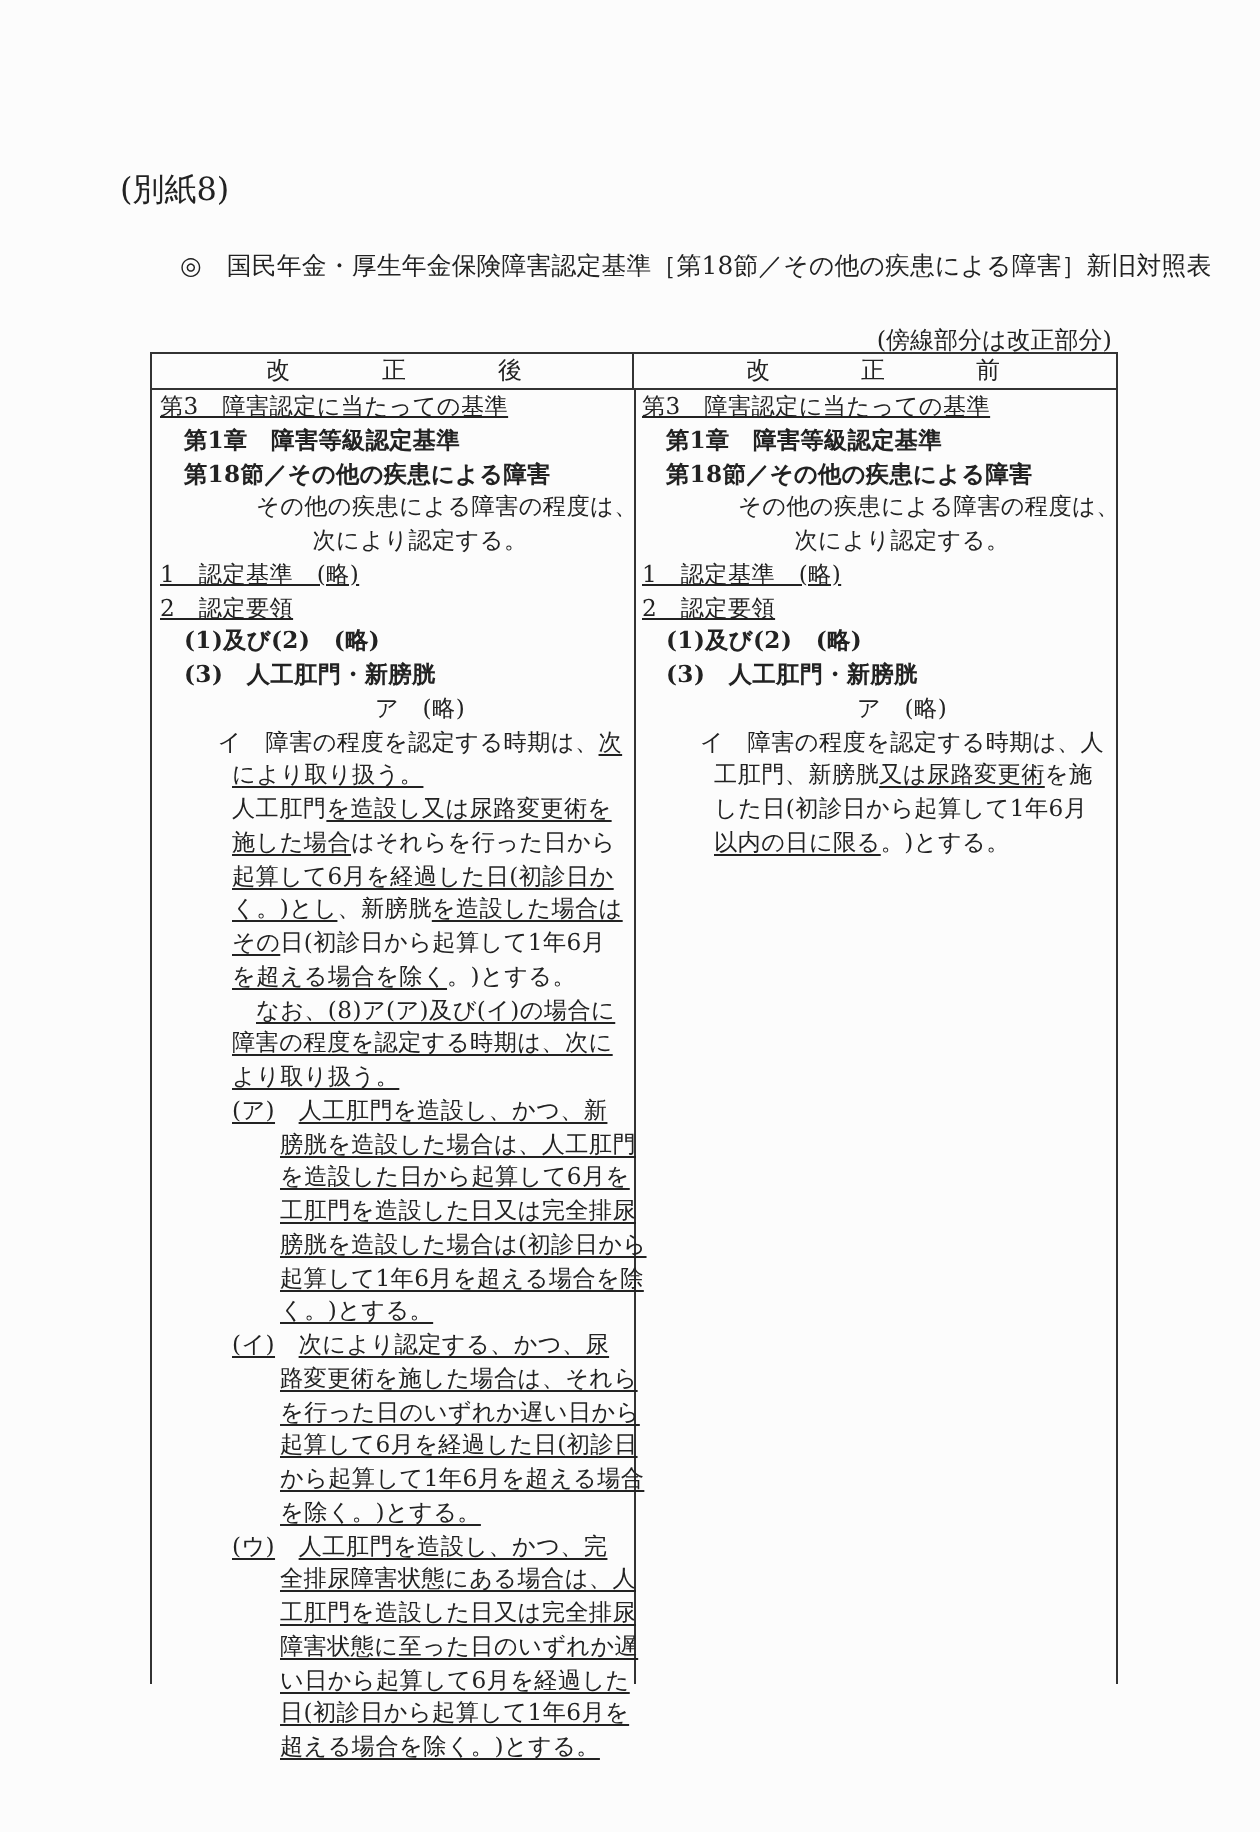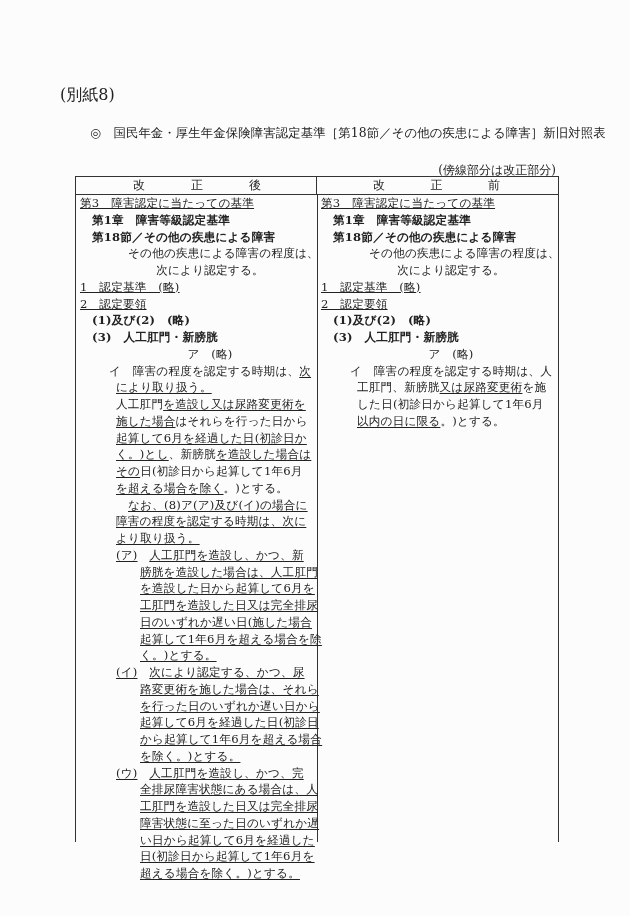--- a/index.html
+++ b/index.html
@@ -69,21 +69,21 @@
       <div class="ln i3"><span class="u">く。)とし</span><span>、新膀胱</span><span class="u">を造設した場合は</span></div>
       <div class="ln i3"><span class="u">その</span><span>日(初診日から起算して1年6月</span></div>
       <div class="ln i3"><span class="u">を超える場合を除く</span><span>。)とする。</span></div>
       <div class="ln i4"><span class="u">なお、(8)ア(ア)及び(イ)の場合に</span></div>
       <div class="ln i3"><span class="u">障害の程度を認定する時期は、次に</span></div>
       <div class="ln i3"><span class="u">より取り扱う。</span></div>
       <div class="ln i3"><span class="u">(ア)</span><span>　</span><span class="u">人工肛門を造設し、かつ、新</span></div>
       <div class="ln i5"><span class="u">膀胱を造設した場合は、人工肛門</span></div>
       <div class="ln i5"><span class="u">を造設した日から起算して6月を</span></div>
       <div class="ln i5"><span class="u">工肛門を造設した日又は完全排尿</span></div>
-      <div class="ln i5"><span class="u">日のいずれか遅い日(施した場合</span></div>
+      <div class="ln i5"><span class="u">膀胱を造設した場合は(初診日から</span></div>
       <div class="ln i5"><span class="u">起算して1年6月を超える場合を除</span></div>
       <div class="ln i5"><span class="u">く。)とする。</span></div>
       <div class="ln i3"><span class="u">(イ)</span><span>　</span><span class="u">次により認定する、かつ、尿</span></div>
       <div class="ln i5"><span class="u">路変更術を施した場合は、それら</span></div>
       <div class="ln i5"><span class="u">を行った日のいずれか遅い日から</span></div>
       <div class="ln i5"><span class="u">起算して6月を経過した日(初診日</span></div>
       <div class="ln i5"><span class="u">から起算して1年6月を超える場合</span></div>
       <div class="ln i5"><span class="u">を除く。)とする。</span></div>
       <div class="ln i3"><span class="u">(ウ)</span><span>　</span><span class="u">人工肛門を造設し、かつ、完</span></div>
       <div class="ln i5"><span class="u">全排尿障害状態にある場合は、人</span></div>

